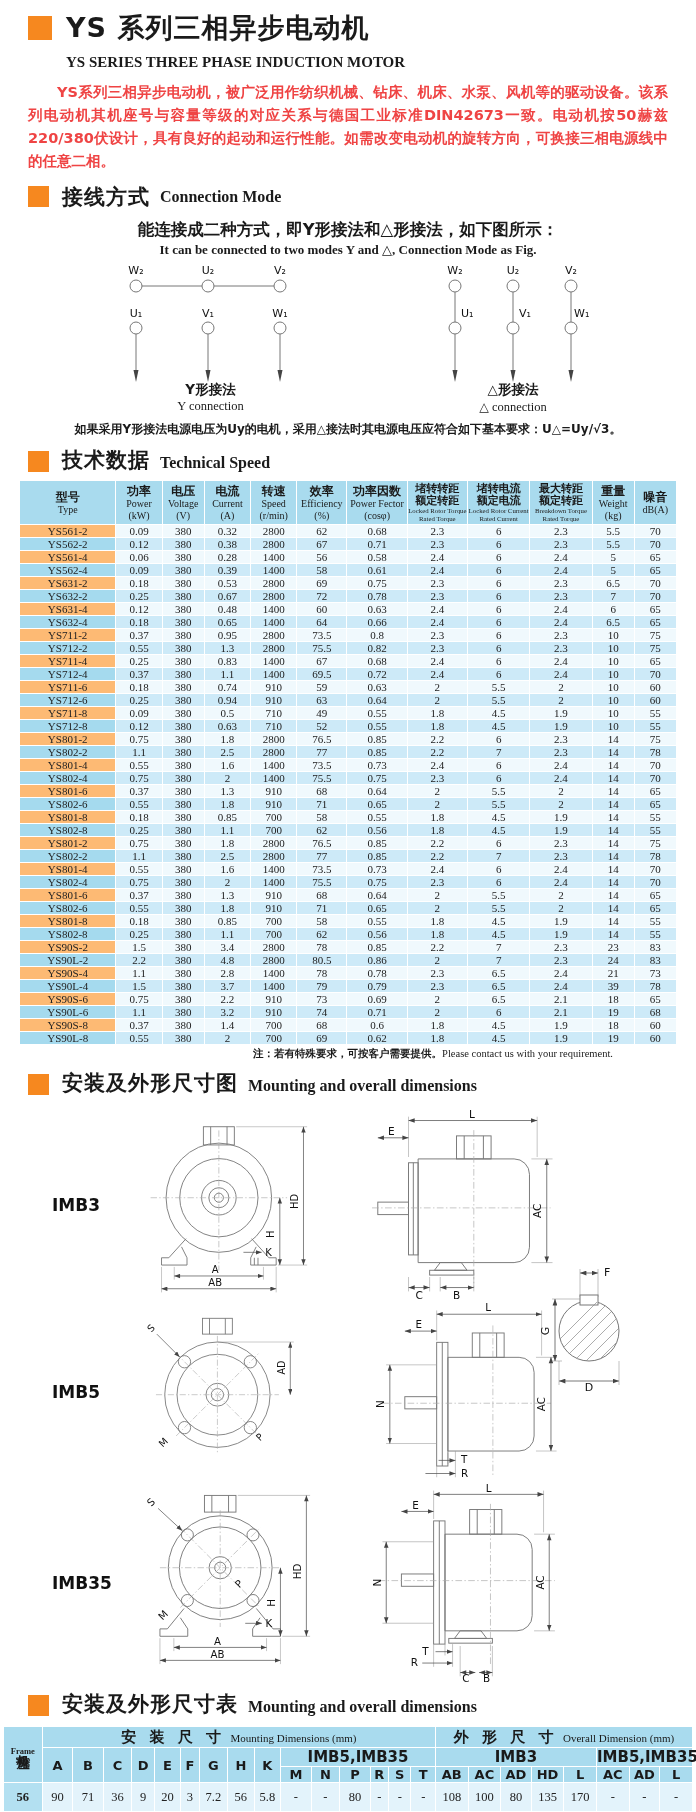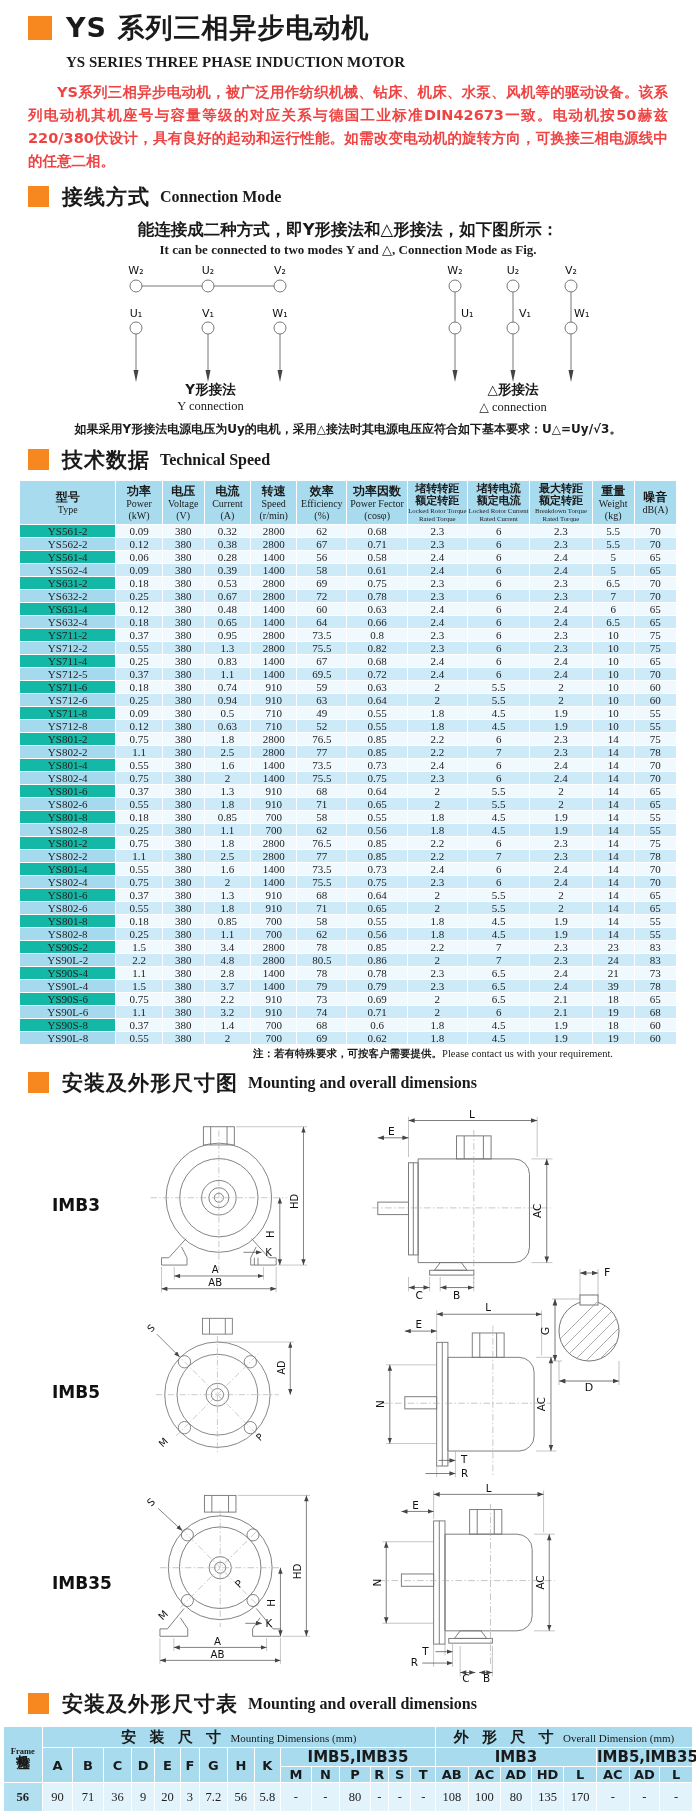--- a/index.html
+++ b/index.html
@@ -42,21 +42,21 @@
   .tech-table thead th { background:#A9DBEE; padding:2px 0; }
   .hz { font-size:12px; font-weight:bold; line-height:14px; }
   .hz2 { font-size:11px; font-weight:bold; line-height:12px; }
   .he { font-family:"Liberation Serif","DejaVu Serif",serif; font-size:10px; line-height:12px; font-weight:normal; }
   .hs { font-family:"Liberation Serif","DejaVu Serif",serif; font-size:6.8px; line-height:7.5px; font-weight:normal; color:#222; }
   .tech-table tbody td {
     font-family:"Liberation Serif","DejaVu Serif",serif; font-size:11px; line-height:12px; padding:0; height:13px; color:#222;
   }
   .tech-table tbody tr:nth-child(odd) { background:#f0f9fd; }
   .tech-table tbody tr:nth-child(even) { background:#cdeaf8; }
-  .tech-table tbody td.type-cell { background:#14b8a6; }
+  .tech-table tbody td.type-cell { background:#fdba74; }
   .tech-table tbody tr:nth-child(even) td.type-cell { background:#a5daee; }
   .tech-note { font-size:10.5px; font-weight:bold; text-align:center; padding-left:170px; margin-top:2px; }
   .tech-note .en { font-family:"Liberation Serif","DejaVu Serif",serif; font-weight:normal; font-size:10.5px; }
 
   
   .drawings { position:relative; margin-top:12px; }
   .drawing-row { display:flex; align-items:center; margin-bottom:2px; }
   .d-label { width:82px; margin-left:52px; font-size:17px; font-weight:bold; color:#111; flex:0 0 auto; }
   svg { display:block; }
   .ln { stroke:#777; fill:none; stroke-width:1; }
@@ -77,21 +77,21 @@
   .dims-table .sub-grp { font-size:15px; font-weight:bold; }
   .frame-th { width:38px; padding:2px 0; }
   .frame-zh { writing-mode:vertical-rl; text-orientation:upright; font-size:13px; font-weight:bold; margin:0 auto; letter-spacing:1px; }
   .frame-en { font-family:"Liberation Serif","DejaVu Serif",serif; font-size:8.5px; line-height:9px; }
   .dims-table tbody td {
     font-family:"Liberation Serif","DejaVu Serif",serif; font-size:12.5px; height:29px; color:#222;
   }
   .dims-table tbody tr:nth-child(odd) { background:#e3f3fb; }
   .dims-table tbody tr:nth-child(even) { background:#cfeaf8; }
   .dims-table tbody td.frame-cell { background:#a5daee; font-weight:bold; }
-  .dims-table tbody tr:nth-child(odd) td.frame-cell { background:#b3e0f1; } .mt8 { margin-top:8px; } .mt10 { margin-top:10px; }
+  .dims-table tbody tr:nth-child(odd) td.frame-cell { background:#b3e0f1; } .mt8 { margin-top:8px;align-items:center; } .mt10 { margin-top:10px; }
 </style>
 </head>
 <body>
 
 <div class="page">
 
   <div class="title-row">
     <div class="sq"></div>
     <div class="title-texts">
       <div class="title-zh">YS 系列三相异步电动机</div>
@@ -407,21 +407,21 @@
           <td>1400</td>
           <td>67</td>
           <td>0.68</td>
           <td>2.4</td>
           <td>6</td>
           <td>2.4</td>
           <td>10</td>
           <td>65</td>
         </tr>
         <tr>
-          <td class="type-cell">YS712-5</td>
+          <td class="type-cell">YS712-4</td>
           <td>0.37</td>
           <td>380</td>
           <td>1.1</td>
           <td>1400</td>
           <td>69.5</td>
           <td>0.72</td>
           <td>2.4</td>
           <td>6</td>
           <td>2.4</td>
           <td>10</td>

